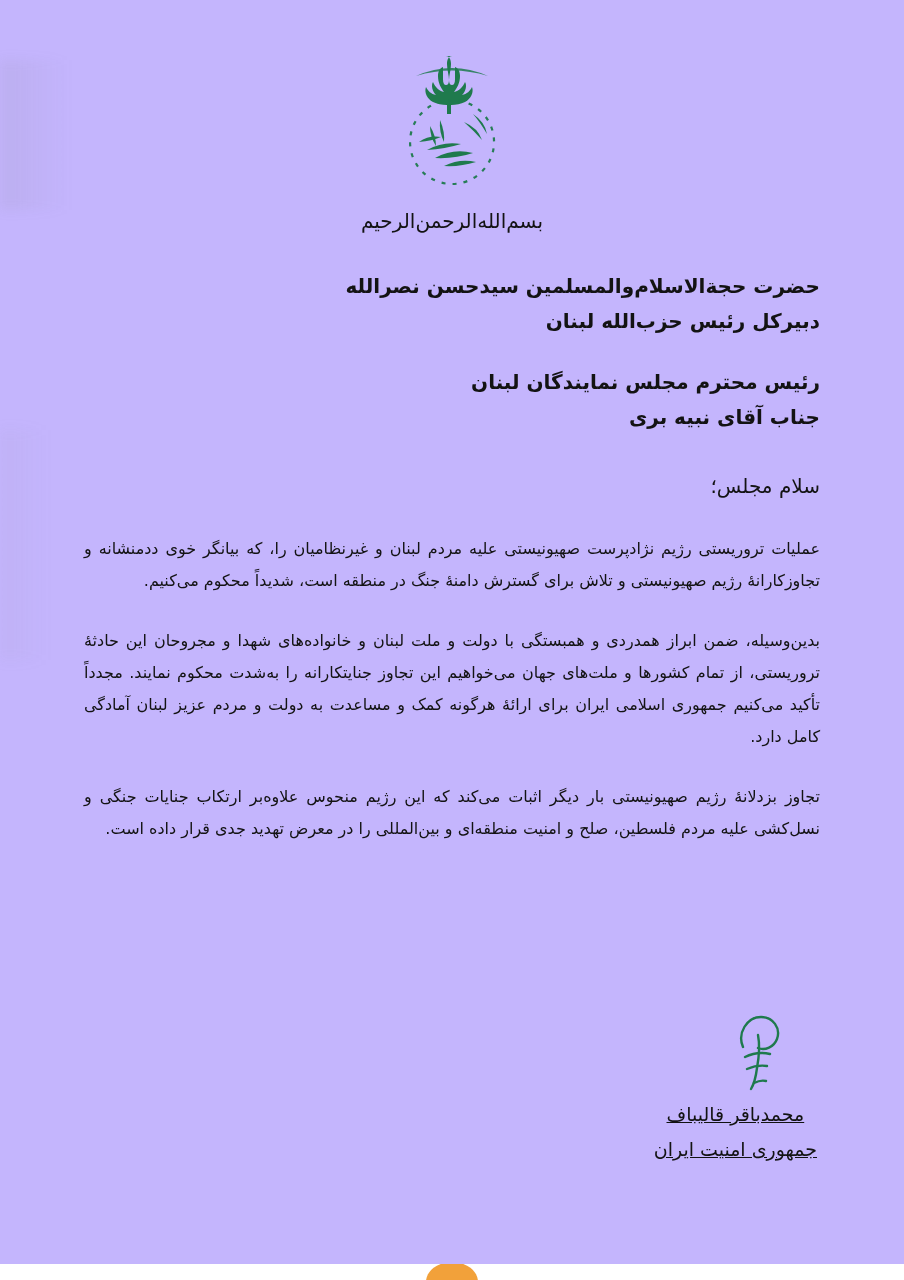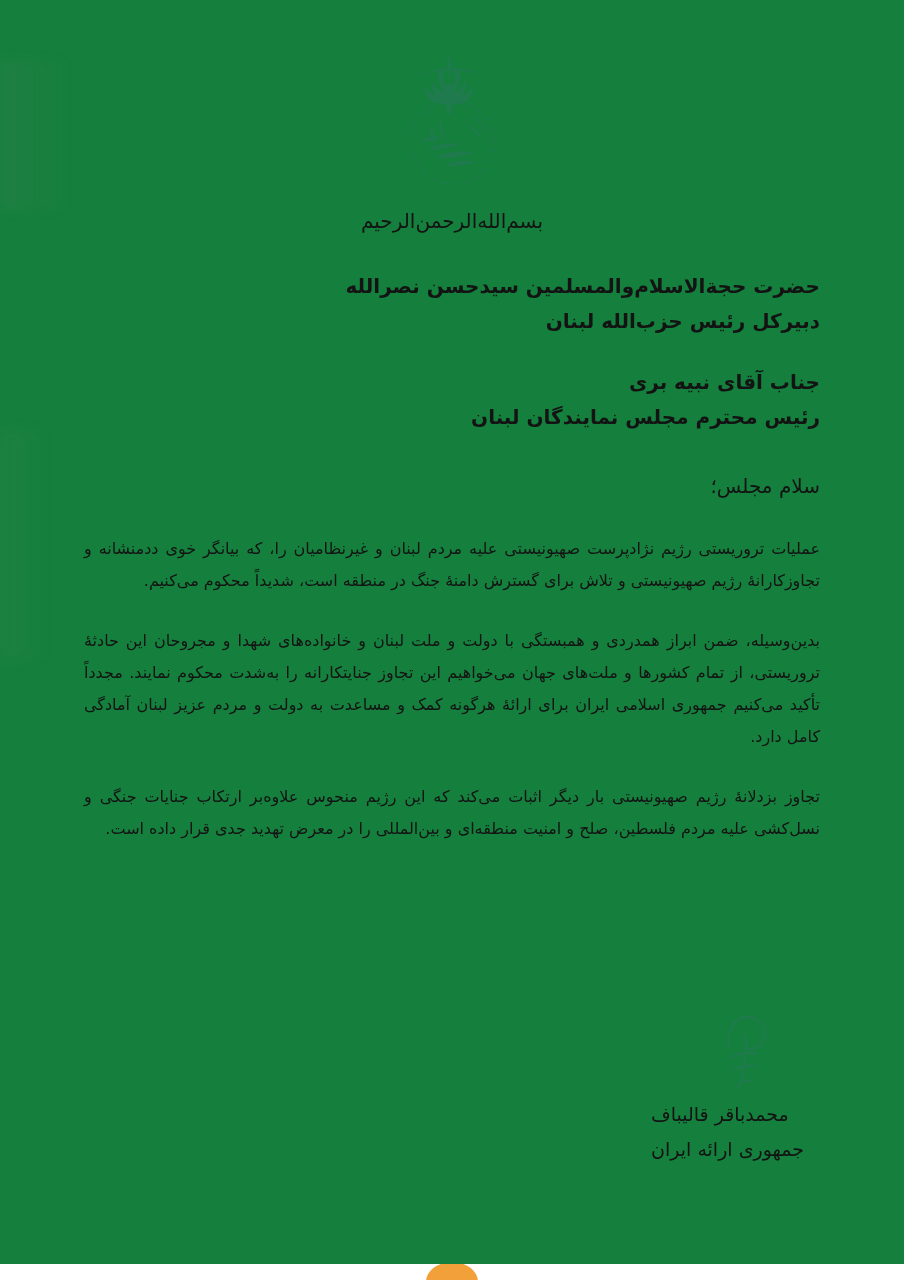--- a/index.html
+++ b/index.html
@@ -13,21 +13,21 @@
     position: relative;
     overflow: hidden;
     font-family: "DejaVu Sans", "Liberation Sans", sans-serif;
     color: #111111;
   }
 
   .page {
     position: relative;
     width: 904px;
     height: 1280px;
-    background: #15803d;
+    background: #c4b5fd;
     box-sizing: border-box;
   }
 
   
   .scan-smudge {
     position: absolute;
     left: 0;
     top: 60px;
     width: 70px;
     height: 150px;
@@ -103,23 +103,24 @@
     text-align: justify;
     text-align-last: right;
     margin-bottom: 28px;
     color: #131313;
   }
 
   
   .signature-block {
     position: absolute;
     top: 1005px;
-    right: 100px;
-    text-align: left;
+    right: 87px;
+    text-align: center;
     direction: rtl;
+    text-decoration: underline;
   }
   .sig-mark {
     width: 90px;
     height: 88px;
     margin-right: 6px;
     margin-bottom: 4px;
   }
   .sig-name {
     font-size: 19px;
     line-height: 1.85;
@@ -187,22 +188,22 @@
   <div class="content">
 
     <div class="basmala">بسم‌الله‌الرحمن‌الرحیم</div>
 
     <div class="addressee">
       <span class="line">حضرت حجة‌الاسلام‌والمسلمین سیدحسن نصرالله</span>
       <span class="line">دبیرکل رئیس حزب‌الله لبنان</span>
     </div>
 
     <div class="addressee">
+      <span class="line">رئیس محترم مجلس نمایندگان لبنان</span>
       <span class="line">جناب آقای نبیه بری</span>
-      <span class="line">رئیس محترم مجلس نمایندگان لبنان</span>
     </div>
 
     <div class="salutation">سلام مجلس؛</div>
 
     <p class="para">عملیات تروریستی رژیم نژادپرست صهیونیستی علیه مردم لبنان و غیرنظامیان را، که بیانگر خوی ددمنشانه و تجاوزکارانهٔ رژیم صهیونیستی و تلاش برای گسترش دامنهٔ جنگ در منطقه است، شدیداً محکوم می‌کنیم.</p>
     <p class="para">بدین‌وسیله، ضمن ابراز همدردی و همبستگی با دولت و ملت لبنان و خانواده‌های شهدا و مجروحان این حادثهٔ تروریستی، از تمام کشورها و ملت‌های جهان می‌خواهیم این تجاوز جنایتکارانه را به‌شدت محکوم نمایند. مجدداً تأکید می‌کنیم جمهوری اسلامی ایران برای ارائهٔ هرگونه کمک و مساعدت به دولت و مردم عزیز لبنان آمادگی کامل دارد.</p>
     <p class="para">تجاوز بزدلانهٔ رژیم صهیونیستی بار دیگر اثبات می‌کند که این رژیم منحوس علاوه‌بر ارتکاب جنایات جنگی و نسل‌کشی علیه مردم فلسطین، صلح و امنیت منطقه‌ای و بین‌المللی را در معرض تهدید جدی قرار داده است.</p>
   </div>
 
   <div class="signature-block">
@@ -212,21 +213,21 @@
           <path d="M22 42 c-6 -14 4 -30 18 -30 c12 0 20 11 16 22 c-3 8 -12 12 -19 9"></path>
           <path d="M37 30 c2 10 1 22 -1 33 c-1 8 -3 16 -6 21"></path>
           <path d="M24 52 c8 -4 17 -5 25 -3"></path>
           <path d="M26 64 c7 -3 14 -4 20 -3"></path>
           <path d="M33 78 c4 -2 8 -3 12 -2"></path>
         </g>
       </svg>
     </div>
     <div class="sig-name">
       <span class="line">محمدباقر قالیباف</span>
-      <span class="line">جمهوری ارائه ایران</span>
+      <span class="line">جمهوری امنیت ایران</span>
     </div>
   </div>
 
   <div class="footer-strip">
     <div class="footer-arc"></div>
   </div>
 
 </div>
 
 </body></html>

